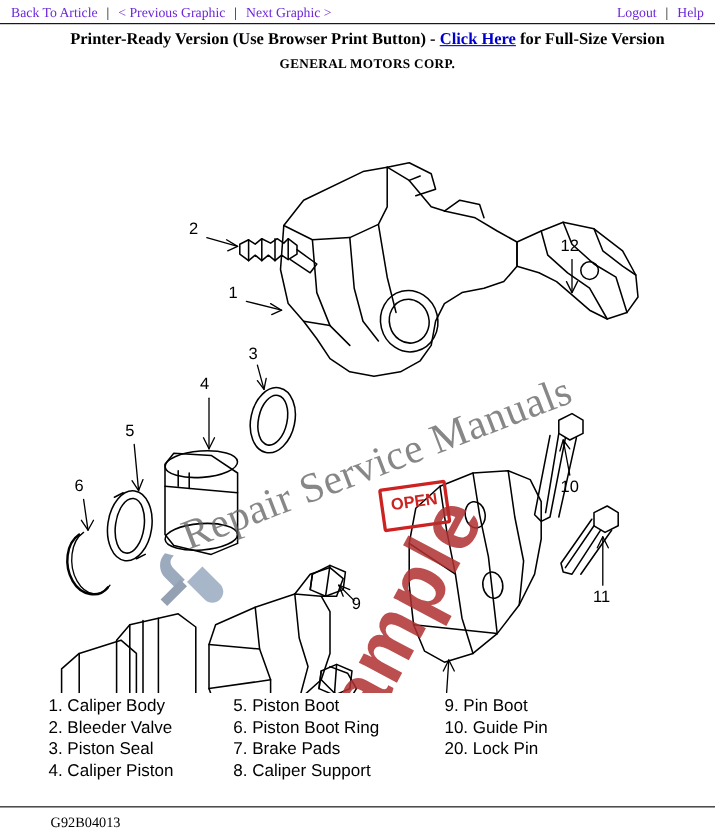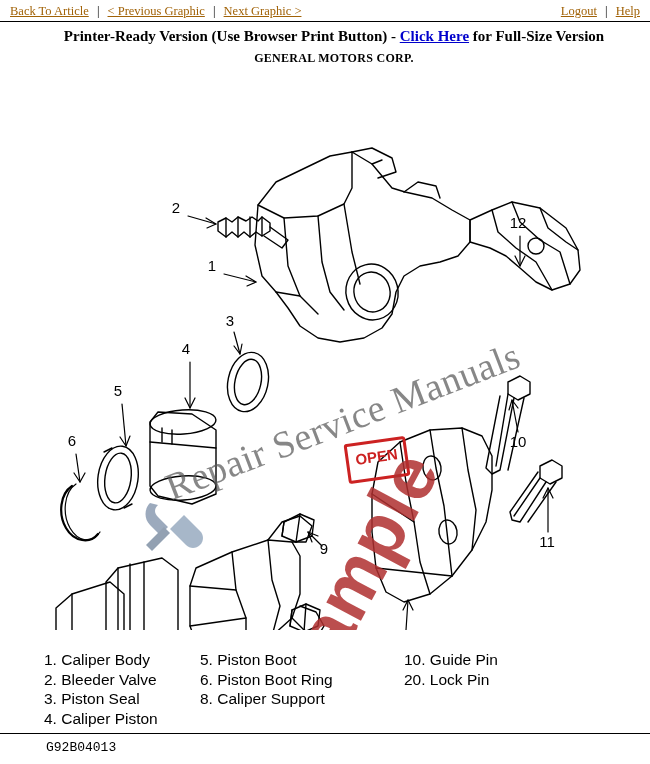--- a/index.html
+++ b/index.html
@@ -37,22 +37,21 @@
     top: 4px;
     white-space: nowrap;
   }
   .nav-right {
     position: absolute;
     right: 10px;
     top: 4px;
     white-space: nowrap;
   }
   .nav-link {
-    color: #a16207;
-    text-decoration: underline;
+    color: #6d28d9;
     cursor: pointer;
   }
   .nav-sep {
     color: #000;
     padding: 0 5px;
   }
 
   
   .header-block {
     text-align: center;
@@ -156,50 +155,50 @@
     height: 62px;
     pointer-events: none;
     opacity: 0.75;
   }
 
   
   .legend {
     position: relative;
     width: 624px;
     height: 92px;
-    margin-top: 20px;
+    margin-top: 2px;
     font-family: "Liberation Sans", sans-serif;
     font-size: 15.5px;
   }
   .legend-col {
     position: absolute;
     top: 0;
   }
   .legend-col.c1 { left: 44px; }
-  .legend-col.c2 { left: 200px; }
+  .legend-col.c2 { left: 212px; }
   .legend-col.c3 { left: 404px; }
   .legend-item {
     line-height: 19.5px;
     white-space: nowrap;
   }
 
   
   .footer {
     position: absolute;
     left: 0;
     bottom: 0;
     width: 650px;
     border-top: 1px solid #000;
     height: 30px;
   }
   .footer-code {
     position: absolute;
     left: 46px;
     top: 6px;
-    font-family: Liberation Mono, monospace;
+    font-family: Liberation Serif, serif;
     font-size: 13px;
   }
 
   .num-label {
     font-family: "Liberation Sans", sans-serif;
     font-size: 15px;
     fill: #000;
   }
 </style>
 </head>
@@ -396,23 +395,25 @@
   <div class="legend">
     <div class="legend-col c1">
       <div class="legend-item">1. Caliper Body</div>
       <div class="legend-item">2. Bleeder Valve</div>
       <div class="legend-item">3. Piston Seal</div>
       <div class="legend-item">4. Caliper Piston</div>
     </div>
     <div class="legend-col c2">
       <div class="legend-item">5. Piston Boot</div>
       <div class="legend-item">6. Piston Boot Ring</div>
+      <div class="legend-item">7. Brake Pads</div>
       <div class="legend-item">8. Caliper Support</div>
     </div>
     <div class="legend-col c3">
+      <div class="legend-item">9. Pin Boot</div>
       <div class="legend-item">10. Guide Pin</div>
       <div class="legend-item">20. Lock Pin</div>
     </div>
   </div>
 
   <div class="footer">
     <div class="footer-code">G92B04013</div>
   </div>
 
 </div>

